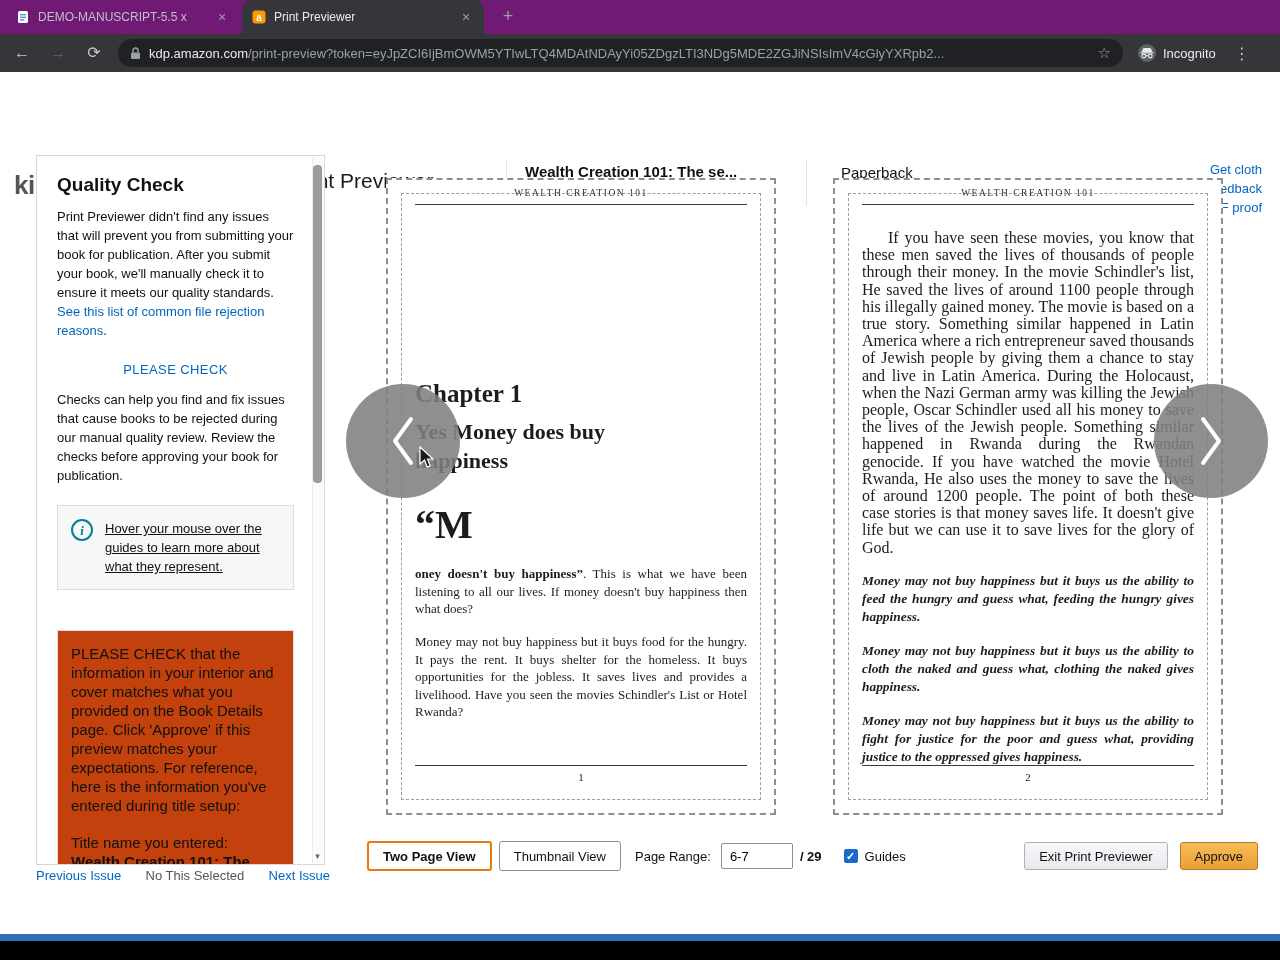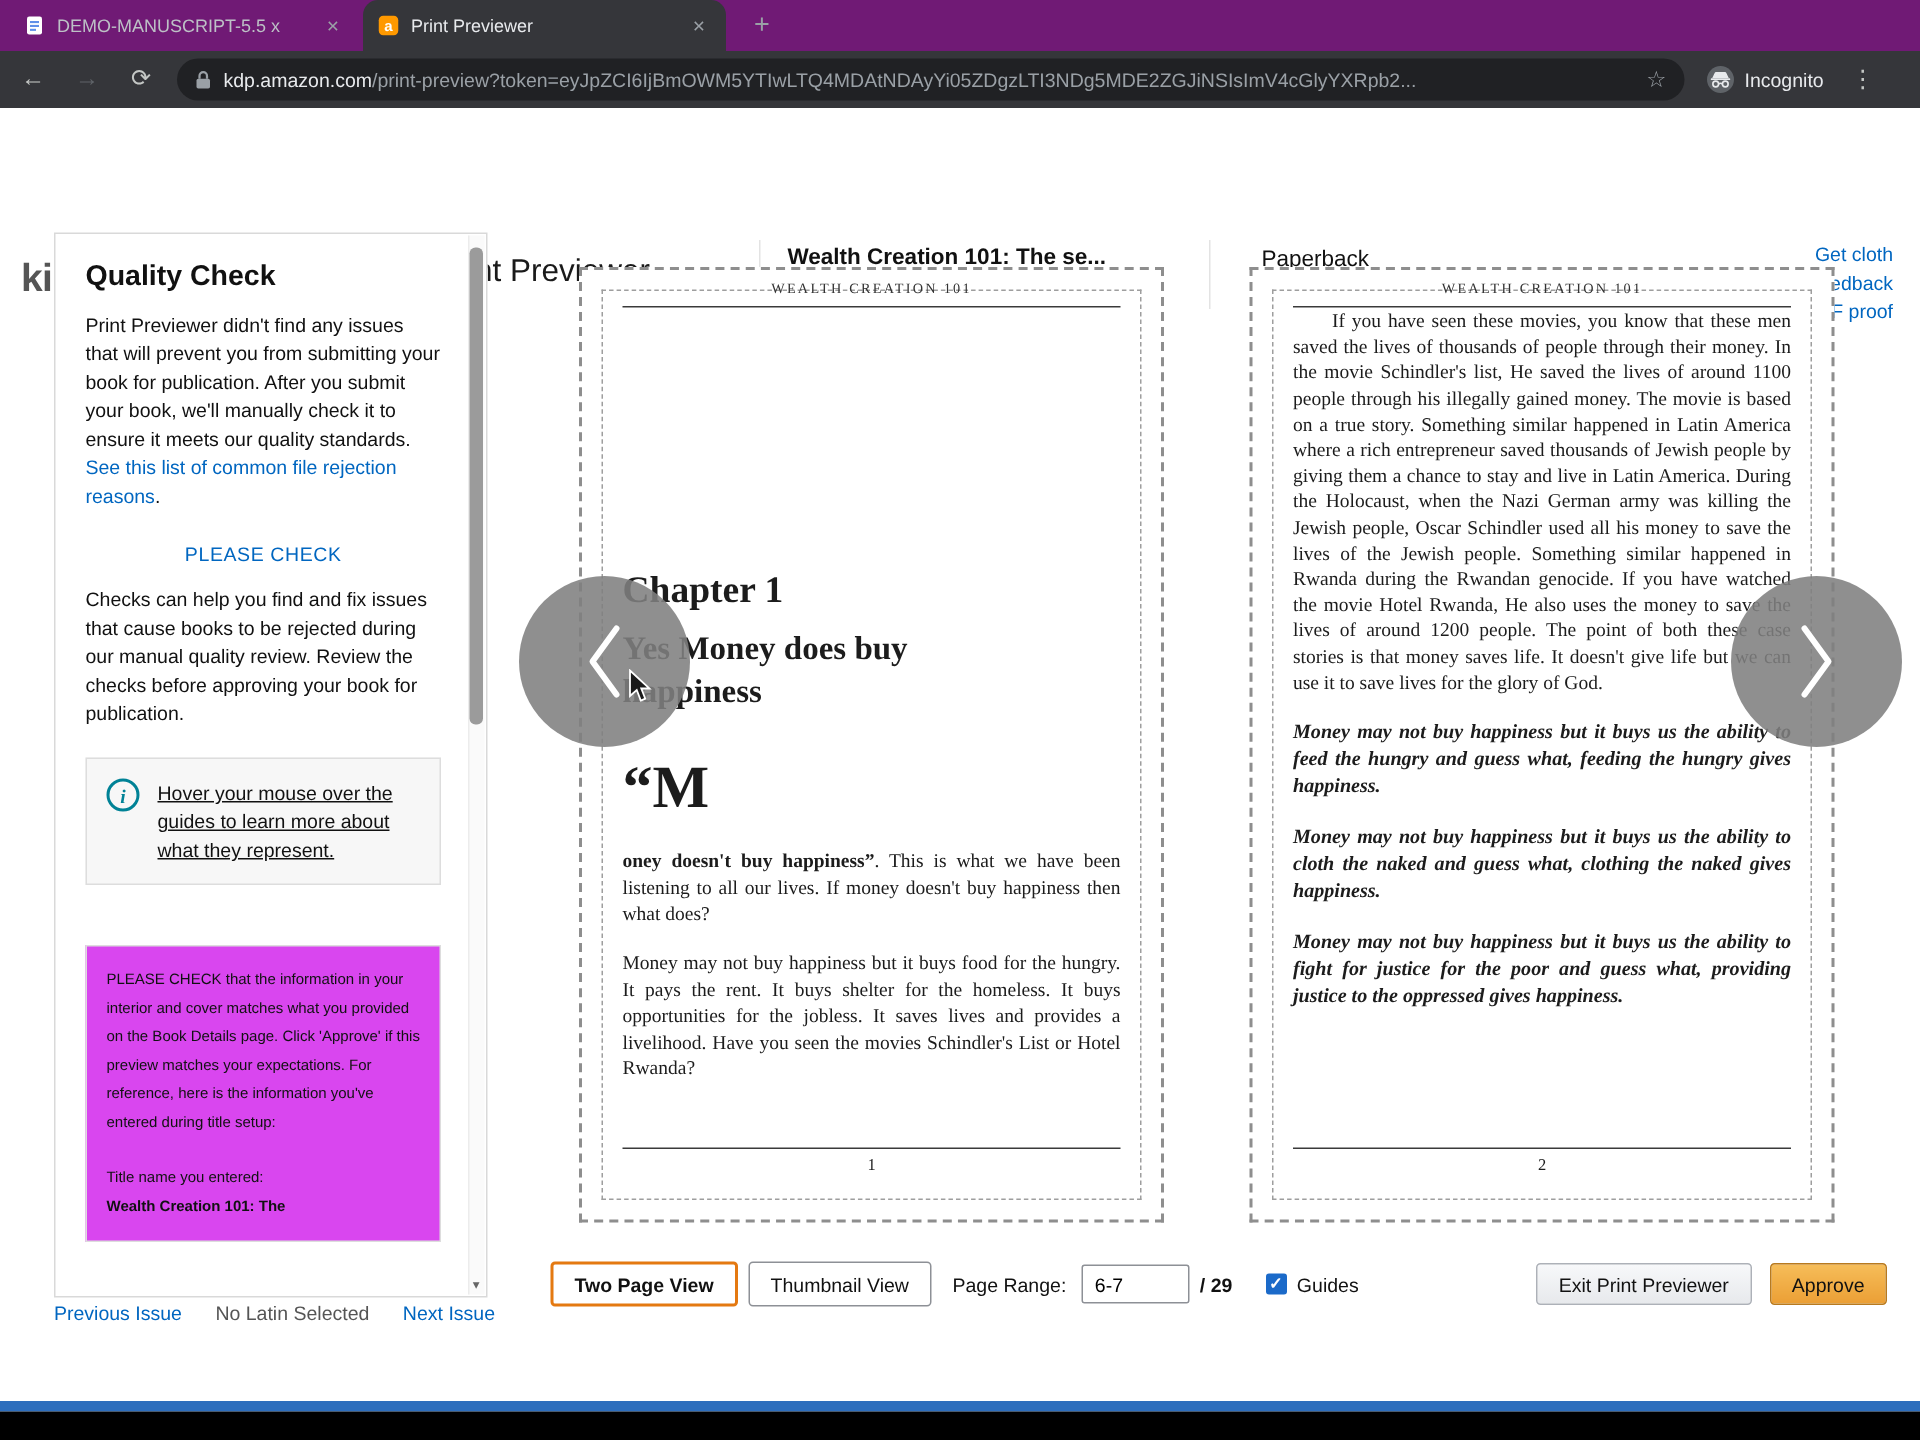--- a/index.html
+++ b/index.html
@@ -46,21 +46,21 @@
   
   .sidebar { position:absolute; left:36px; top:155px; width:289px; height:710px; border:1px solid #d9d9d9; background:#fff; overflow:hidden; }
   .sb-inner { padding:18px 30px 0 20px; }
   .sb-title { font-size:19px; font-weight:700; color:#111; margin-bottom:11px; }
   .sb-p { font-size:13px; line-height:19px; color:#111; }
   .sb-link { color:#0066c0; cursor:pointer; }
   .sb-check-head { text-align:center; color:#0066c0; font-size:13px; letter-spacing:0.4px; margin:22px 0 13px; }
   .tip-box { margin-top:20px; border:1px solid #ddd; background:#f7f7f7; padding:13px; display:flex; gap:12px; }
   .info-icon { width:22px; height:22px; flex:0 0 22px; border:2px solid #008296; color:#008296; border-radius:50%; text-align:center; line-height:19px; font-size:13px; font-weight:700; font-family:"Liberation Serif",serif; font-style:italic; }
   .tip-text { font-size:13px; line-height:19px; color:#111;text-decoration:underline; }
-  .details-box { margin-top:40px; border:1px solid #ddd; background:#d946ef; padding:13px; font-size:10px; line-height:19px; color:#111; }
+  .details-box { margin-top:40px; border:1px solid #ddd; background:#c2410c; padding:13px; font-size:15px; line-height:19px; color:#111; }
   .details-box .lbl { margin-top:18px; }
   .details-box .val { font-weight:700; }
   .sb-track { position:absolute; right:1px; top:1px; bottom:1px; width:11px; background:#fafafa; border-left:1px solid #ececec; }
   .sb-thumb { position:absolute; right:1px; top:8px; width:9px; height:318px; background:#9b9b9b; border-radius:4px; cursor:grab; }
   .sb-down { position:absolute; right:1px; bottom:2px; width:9px; text-align:center; font-size:9px; color:#666; }
   .issue-nav { position:absolute; left:36px; top:868px; width:294px; display:flex; justify-content:space-between; font-size:13px; }
   .issue-nav .lnk { color:#0066c0; cursor:pointer; }
   .issue-nav .stat { color:#555; }
 
   
@@ -70,21 +70,21 @@
   .guide-inner { position:absolute; inset:13px; border:1px dashed #9e9e9e; }
   .pcontent { position:absolute; left:27px; right:27px; top:8px; bottom:8px; font-family:"Liberation Serif", serif; color:#1c1c1c; }
   .running-head { text-align:center; font-size:9.5px; letter-spacing:1.5px; color:#333; }
   .head-rule { border-top:1px solid #3a3a3a; margin-top:6px; }
   .chapter-block { margin-top:175px; }
   .chapter-title { font-size:25px; font-weight:700; }
   .chapter-sub { font-size:22px; font-weight:700; line-height:1.3; margin-top:10px; max-width:255px; }
   .dropcap { font-size:40px; font-weight:700; line-height:1; margin-top:30px; }
   .book-p { font-size:13px; line-height:17.4px; text-align:justify; margin-top:20px; }
   .book-p.spaced { margin-top:16px; }
-  .first-p { font-size:13px; line-height:17.2px; text-align:justify; text-indent:26px; margin-top:0; }
+  .first-p { font-size:16px; line-height:17.2px; text-align:justify; text-indent:26px; margin-top:24px; }
   .quote-p { font-size:13.4px; line-height:18px; font-weight:700; font-style:italic; text-align:justify; margin-top:16px; }
   .page-footer { position:absolute; left:0; right:0; bottom:22px; }
   .foot-rule { border-top:1px solid #3a3a3a; }
   .folio { text-align:center; font-size:11px; margin-top:5px; }
 
   .nav-circle { position:absolute; width:114px; height:114px; border-radius:50%; background:rgba(128,128,128,0.88); top:384px; display:flex; align-items:center; justify-content:center; cursor:pointer; }
   .nav-circle.left { left:346px; }
   .nav-circle.right { left:1154px; }
 
   .cursor { position:absolute; left:419px; top:446px; pointer-events:none; }
@@ -195,21 +195,21 @@
       </div>
     </div>
     <div class="sb-track">
       <div class="sb-thumb"></div>
       <div class="sb-down">▾</div>
     </div>
   </div>
 
   <div class="issue-nav">
     <span class="lnk">Previous Issue</span>
-    <span class="stat">No Latin Selected</span>
+    <span class="stat">No This Selected</span>
     <span class="lnk">Next Issue</span>
   </div>
 
   <div class="bpage left">
     <div class="guide-inner"></div>
     <div class="pcontent">
       <div class="running-head">WEALTH CREATION 101</div>
       <div class="head-rule"></div>
       <div class="chapter-block">
         <div class="chapter-title">Chapter 1</div>

